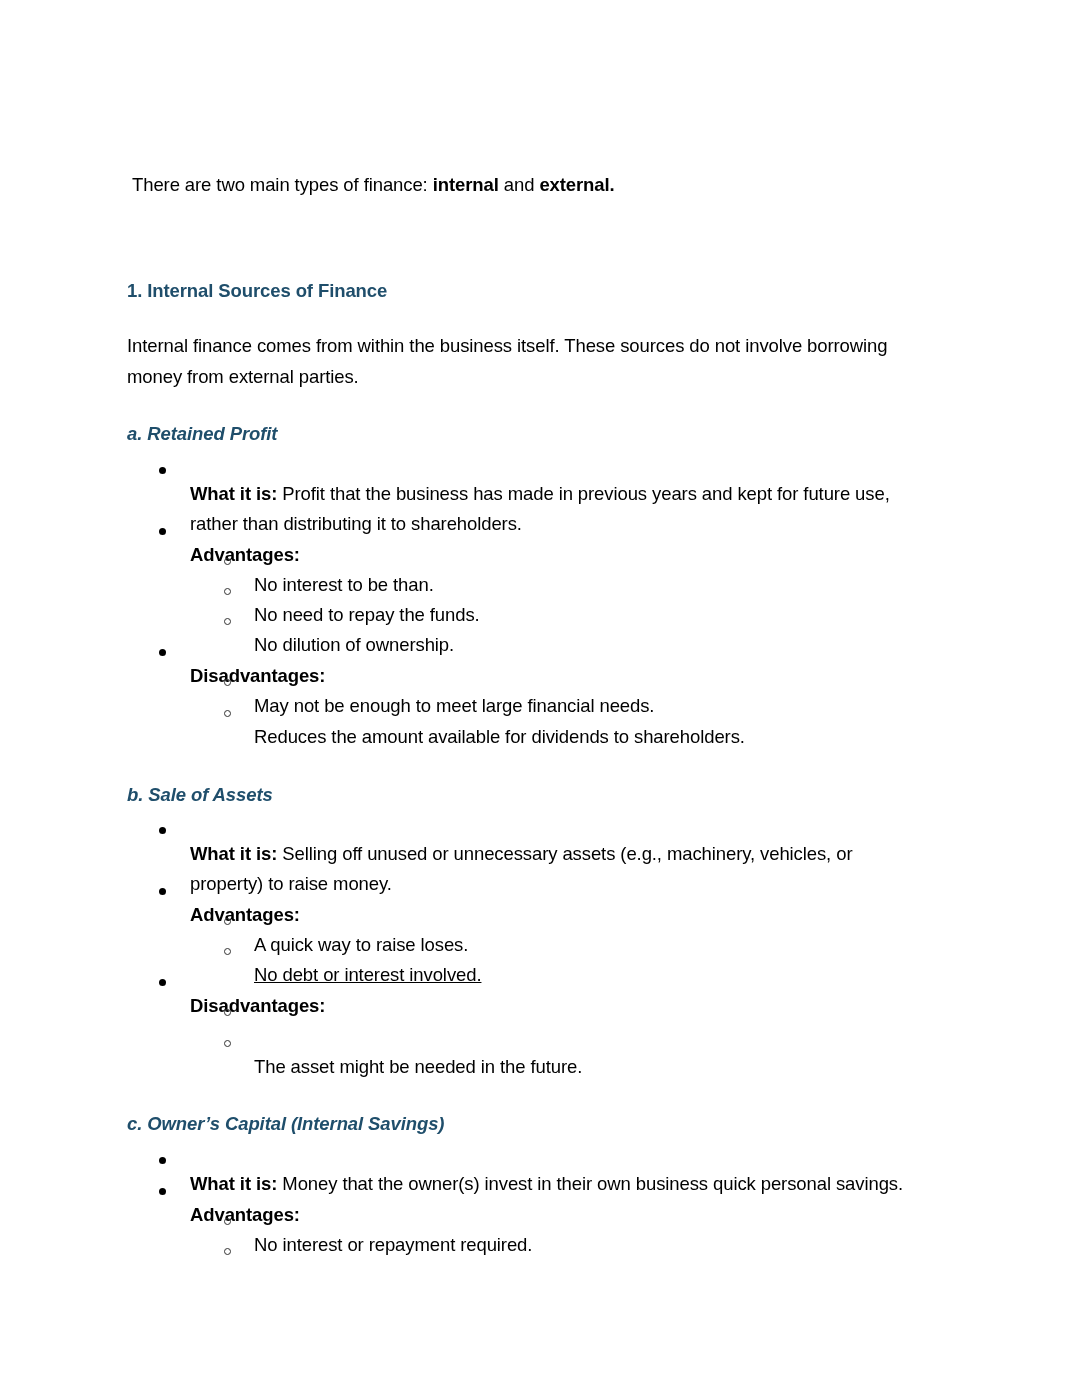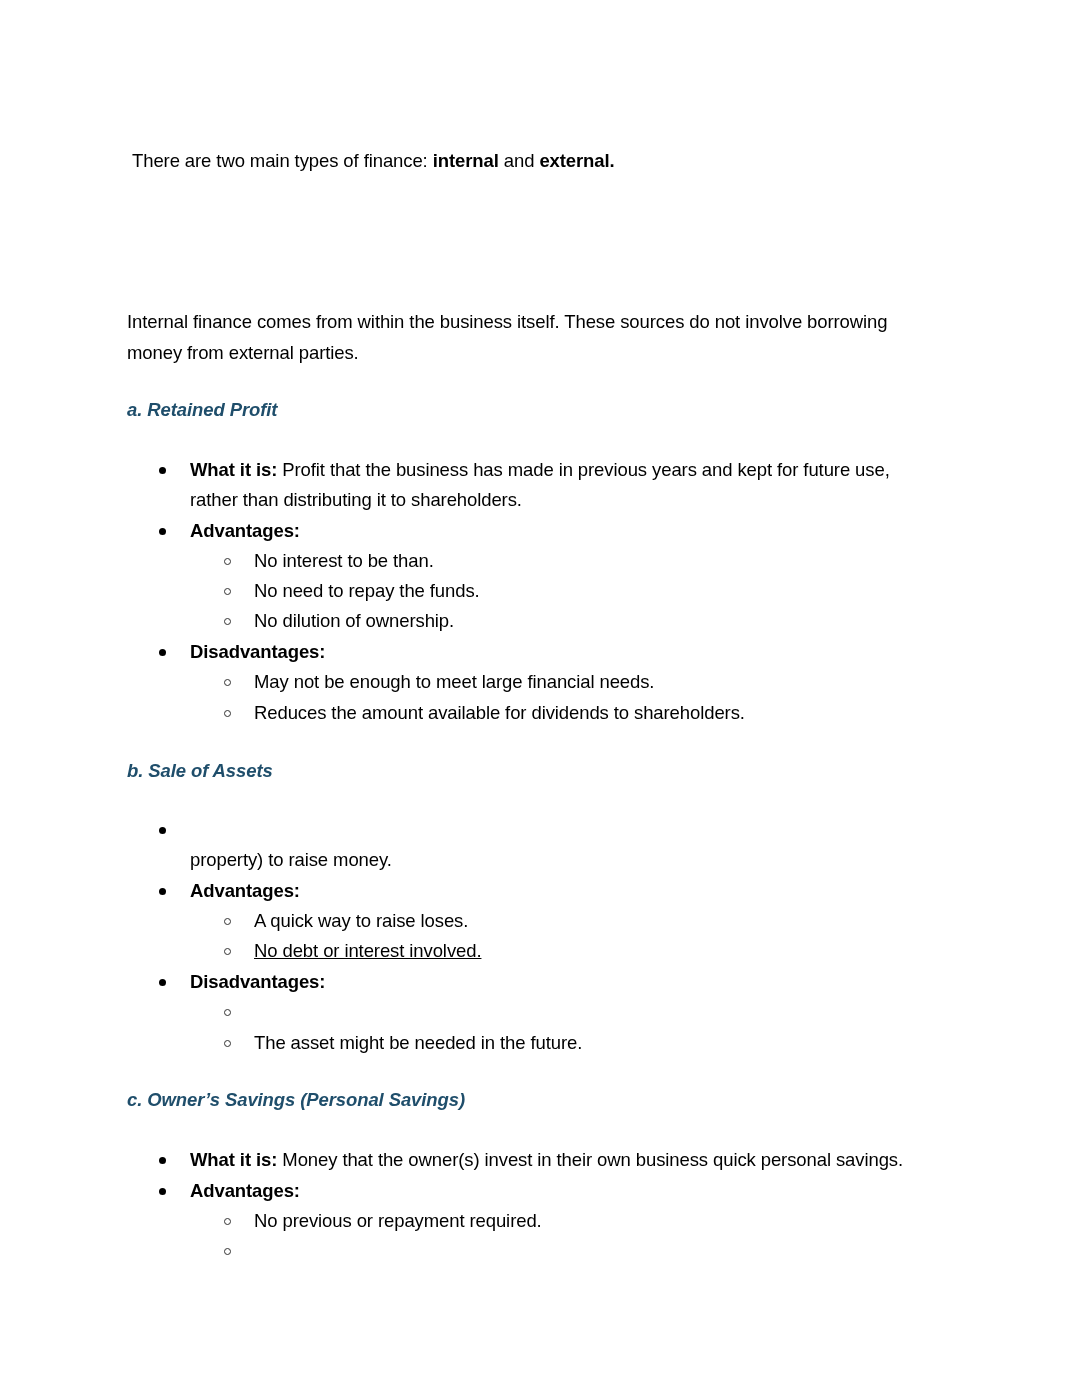--- a/index.html
+++ b/index.html
@@ -1,34 +1,35 @@
 <!DOCTYPE html>
 <html><head>
 <meta charset="utf-8">
 <style>
   html, body { margin:0; padding:0; background:#ffffff; }
   body { width:1080px; height:1397px; position:relative; overflow:hidden;
          font-family:"Liberation Sans", sans-serif; color:#000; }
   .page { position:absolute; left:0; top:0; width:1080px; height:1397px; background:#fff; }
-  .line { position:absolute; font-size:18.5px; line-height:24px; white-space:nowrap; letter-spacing:-0.1px; }
+  .line { position:absolute; font-size:18.5px; line-height:24px; white-space:nowrap; letter-spacing:-0.1px;margin-top:24px; }
   .h1 { color:#1f4e6b; font-weight:bold; font-size:18.5px; }
   .h2 { color:#1f4e6b; font-weight:bold; font-style:italic; font-size:18.5px; }
   .b { font-weight:bold; }
   .bullet { position:absolute; width:7px; height:7px; background:#000; border-radius:50%; }
   .circle { position:absolute; width:7px; height:7px; border:1px solid #333; border-radius:50%; box-sizing:border-box; }
 </style>
 </head>
 <body>
 
 <div class="page">
 
   <div class="line" style="left:132px; top:149px;">
     <span>There are two main types of finance: </span><span class="b">internal</span><span> and </span><span class="b">external.</span>
   </div>
 
+  <div class="line h1" style="left:127px; top:255px;">1. Internal Sources of Finance</div>
 
   <div class="line" style="left:127px; top:310px;">Internal finance comes from within the business itself. These sources do not involve borrowing</div>
   <div class="line" style="left:127px; top:341px;">money from external parties.</div>
 
   <div class="line h2" style="left:127px; top:398px;">a. Retained Profit</div>
 
   <span class="bullet" style="left:159px; top:467px;"></span>
   <div class="line" style="left:190px; top:488px;">rather than distributing it to shareholders.</div>
   <div class="line" style="left:190px; top:458px;">
     <span class="b">What it is:</span><span> Profit that the business has made in previous years and kept for future use,</span>
@@ -48,44 +49,47 @@
   <div class="line b" style="left:190px; top:640px;">Disadvantages:</div>
 
   <span class="circle" style="left:224px; top:679px;"></span>
   <div class="line" style="left:254px; top:670px;">May not be enough to meet large financial needs.</div>
   <span class="circle" style="left:224px; top:710px;"></span>
   <div class="line" style="left:254px; top:701px;">Reduces the amount available for dividends to shareholders.</div>
 
   <div class="line h2" style="left:127px; top:759px;">b. Sale of Assets</div>
 
   <span class="bullet" style="left:159px; top:827px;"></span>
+  <div class="line" style="left:190px; top:818px;">
+    <span class="b">What it is:</span><span> Selling off unused or unnecessary assets (e.g., machinery, vehicles, or</span>
+  </div>
   <div class="line" style="left:190px; top:848px;">property) to raise money.</div>
 
   <span class="bullet" style="left:159px; top:888px;"></span>
   <div class="line b" style="left:190px; top:879px;">Advantages:</div>
 
   <span class="circle" style="left:224px; top:918px;"></span>
   <div class="line" style="left:254px; top:909px;">A quick way to raise loses.</div>
   <span class="circle" style="left:224px; top:948px;"></span>
   <div class="line" style="left:254px; top:939px;text-decoration:underline;">No debt or interest involved.</div>
 
   <span class="bullet" style="left:159px; top:979px;"></span>
   <div class="line b" style="left:190px; top:970px;">Disadvantages:</div>
 
   <span class="circle" style="left:224px; top:1009px;"></span>
   <span class="circle" style="left:224px; top:1040px;"></span>
   <div class="line" style="left:254px; top:1031px;">The asset might be needed in the future.</div>
 
-  <div class="line h2" style="left:127px; top:1088px;">c. Owner’s Savings (Personal Savings)</div>
+  <div class="line h2" style="left:127px; top:1088px;">c. Owner’s Capital (Internal Savings)</div>
 
   <span class="bullet" style="left:159px; top:1157px;"></span>
   <div class="line" style="left:190px; top:1148px;">
     <span class="b">What it is:</span><span> Money that the owner(s) invest in their own business quick personal savings.</span>
   </div>
 
   <span class="bullet" style="left:159px; top:1188px;"></span>
   <div class="line b" style="left:190px; top:1179px;">Advantages:</div>
 
   <span class="circle" style="left:224px; top:1218px;"></span>
-  <div class="line" style="left:254px; top:1209px;">No previous or repayment required.</div>
+  <div class="line" style="left:254px; top:1209px;">No interest or repayment required.</div>
   <span class="circle" style="left:224px; top:1248px;"></span>
 
 </div>
 
 </body></html>

